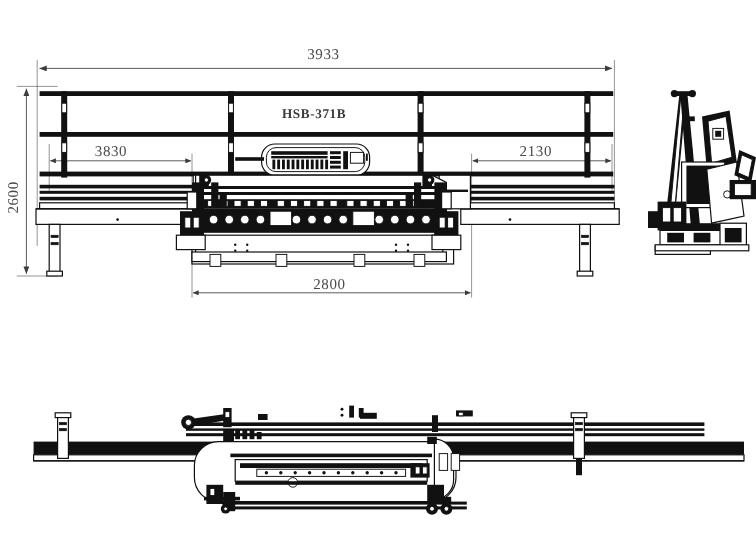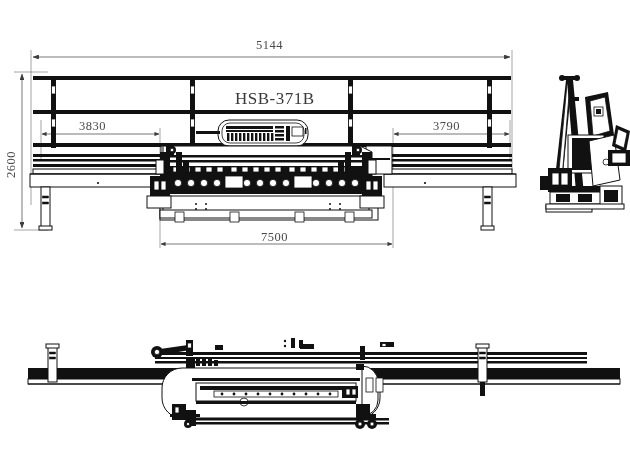--- a/index.html
+++ b/index.html
@@ -1,21 +1,21 @@
 <!DOCTYPE html>
 <html><head>
 <meta charset="utf-8">
 <style>
   html,body{margin:0;padding:0;background:#ffffff;}
   body{width:630px;height:465px;overflow:hidden;
        font-family:"Liberation Serif",serif;color:#111;}
   #sheet{position:relative;width:630px;height:465px;background:#fff;}
   .lbl{position:absolute;white-space:nowrap;font-family:"Liberation Serif",serif;
        color:#2b2b2b;letter-spacing:.5px;}
-  #title-model{font-size:17px;color:#3a3a3a;}
+  #title-model{font-size:11px;color:#3a3a3a;font-weight:bold;}
   .dim{font-size:12.5px;color:#4a4a4a;}
   .dimv{transform:rotate(-90deg);transform-origin:left top;}
   svg{position:absolute;left:0;top:0;}
   .dimline{stroke:#3c3c3c;stroke-width:.7;fill:none;}
   .ext{stroke:#6a6a6a;stroke-width:.6;fill:none;}
   .hv{stroke:#111;fill:none;}
   .solid{fill:#111;stroke:none;}
   .outl{fill:#fff;stroke:#111;stroke-width:1;}
   .outl2{fill:#fff;stroke:#111;stroke-width:.8;}
   .dk{fill:#111;stroke:#111;stroke-width:.5;}
@@ -63,29 +63,29 @@
       <line class="ext" x1="393" y1="128" x2="393" y2="248"></line>
       <line class="ext" x1="510" y1="120" x2="510" y2="160"></line>
       <line class="dimline" x1="394" y1="134" x2="509" y2="134" marker-start="url(#arSL)" marker-end="url(#arS)"></line>
     </g>
 
     <g>
       <line class="dimline" x1="161" y1="244" x2="392" y2="244" marker-start="url(#arSL)" marker-end="url(#arS)"></line>
     </g>
   </svg>
 
-  <div class="lbl dim" style="left:256px;top:38px;">5144</div>
+  <div class="lbl dim" style="left:256px;top:38px;">3933</div>
 
   <div class="lbl dim dimv" style="left:4px;top:178px;">2600</div>
 
   <div class="lbl dim" style="left:79px;top:119px;">3830</div>
 
-  <div class="lbl dim" style="left:433px;top:119px;">3790</div>
-
-  <div class="lbl dim" style="left:261px;top:230px;">7500</div>
+  <div class="lbl dim" style="left:433px;top:119px;">2130</div>
+
+  <div class="lbl dim" style="left:261px;top:230px;">2800</div>
 
   <div class="lbl" id="title-model" style="left:235px;top:89px;">HSB-371B</div>
 
   <svg width="630" height="465">
 
     <g>
       <rect class="solid" x="33" y="76" width="478" height="4"></rect>
       <rect class="solid" x="33" y="110" width="478" height="4"></rect>
       <rect class="solid" x="33" y="143" width="478" height="4"></rect>
 

